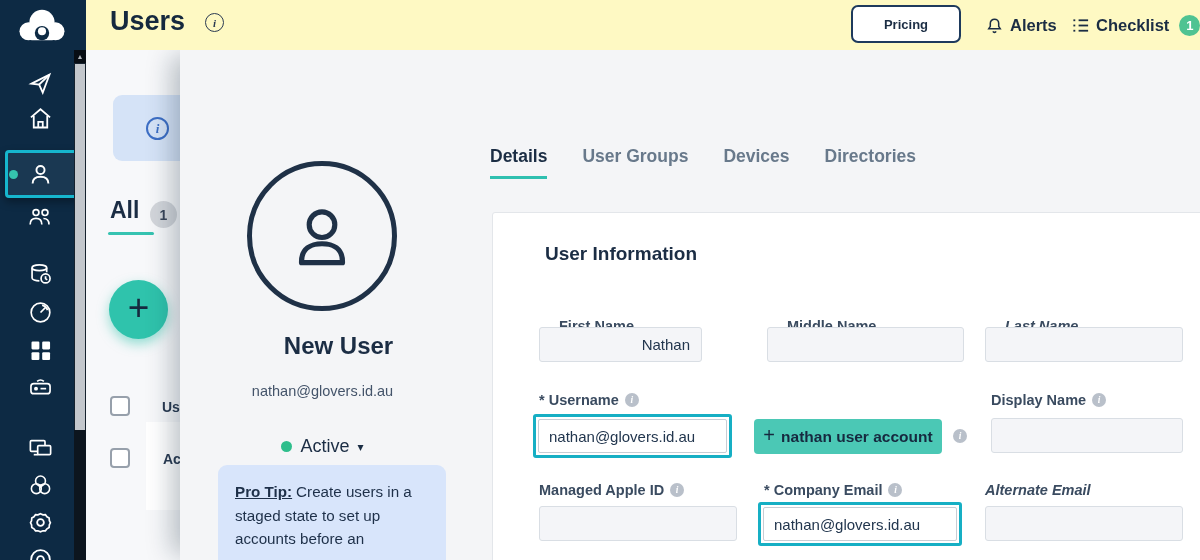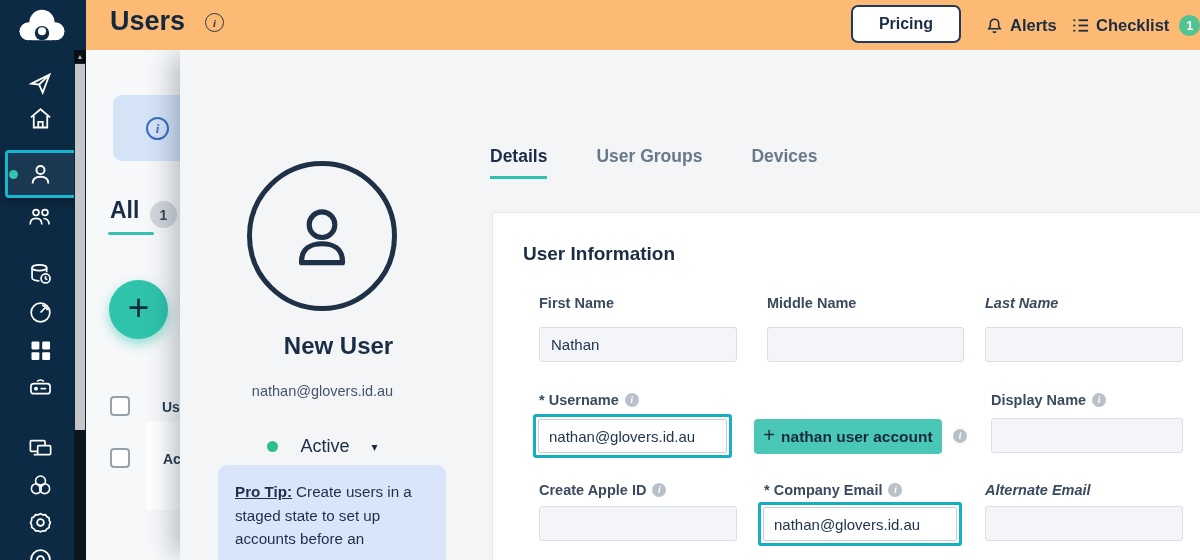--- a/index.html
+++ b/index.html
@@ -17,27 +17,27 @@
     box-shadow:0 4px 8px rgba(0,0,0,.35); }
   .active-dot { position:absolute; left:9px; top:170px; width:9px; height:9px; border-radius:50%; background:#35C4AE; }
   .sb-scroll { position:absolute; left:74px; top:50px; width:12px; height:510px; background:#16222E; }
   .sb-arrow { position:absolute; left:0; top:0; width:12px; height:13px; background:#070D14;
     display:flex; align-items:center; justify-content:center; cursor:pointer; }
   .sb-arrow span { color:#AEB4BA; font-size:7px; line-height:1; }
   .sb-thumb { position:absolute; left:1px; top:14px; width:10px; height:366px; background:#C3C7CC; cursor:pointer; }
   .sb-dark { position:absolute; left:0; top:380px; width:12px; height:130px; background:#0C151E; }
 
   
-  .header { position:absolute; left:86px; top:0; width:1114px; height:50px; background:#fdba74; z-index:6; }
+  .header { position:absolute; left:86px; top:0; width:1114px; height:50px; background:#fef9c3; z-index:6; }
   .page-title { position:absolute; left:24px; top:6px; font-size:27px; font-weight:bold; color:#15293E; }
   .title-info { position:absolute; left:119px; top:13px; width:19px; height:19px; border:1.8px solid #2B3B52;
     border-radius:50%; color:#2B3B52; font-size:11px; font-weight:bold;
     display:flex; align-items:center; justify-content:center; cursor:pointer; font-family:"Liberation Serif",serif; font-style:italic; }
   .pricing-btn { position:absolute; left:765px; top:5px; width:110px; height:38px; background:#fff;
-    border:2px solid #1E3A5C; border-radius:7px; color:#1B2D44; font-size:16px; font-weight:bold;
+    border:2px solid #1E3A5C; border-radius:7px; color:#1B2D44; font-size:13px; font-weight:bold;
     display:flex; align-items:center; justify-content:center; cursor:pointer; }
   .hdr-group { position:absolute; top:0; height:50px; display:flex; align-items:center; gap:6px; cursor:pointer; }
   .hdr-group .lbl { color:#1B2D44; font-size:16.5px; font-weight:bold; }
   .alerts-grp { left:899px;justify-content:flex-end; }
   .checklist-grp { left:985px; }
   .chk-badge { width:21px; height:21px; border-radius:50%; background:#4FC392; color:#fff;
     font-size:13px; font-weight:bold; display:flex; align-items:center; justify-content:center; margin-left:4px; }
 
   
   .bg-page { position:absolute; left:86px; top:50px; width:1114px; height:510px; background:#F7F8FA; z-index:1; }
@@ -64,44 +64,44 @@
 
   
   .drawer { position:absolute; left:180px; top:50px; width:1020px; height:510px; background:#F4F5F7;
     box-shadow:-14px 0 24px -6px rgba(15,35,55,.28); z-index:4; overflow:hidden; }
   .avatar { position:absolute; left:67px; top:111px; width:150px; height:150px; border:5px solid #1F3147;
     border-radius:50%; display:flex; align-items:center; justify-content:center; }
   .user-name { position:absolute; left:16px; top:282px; width:285px; text-align:center;
     font-size:24px; font-weight:bold; color:#1B2D44; }
   .user-email { position:absolute; left:0; top:333px; width:285px; text-align:center; font-size:14.5px; color:#44546A; }
   .status-row { position:absolute; left:0; top:386px; width:285px; display:flex; align-items:center;
-    justify-content:center; gap:22px; cursor:pointer; }
+    justify-content:center; gap:8px; cursor:pointer; }
   .status-dot { width:11px; height:11px; border-radius:50%; background:#2EBE8C; }
   .status-lbl { font-size:18px; color:#1B2D44; }
   .status-caret { font-size:12px; color:#1B2D44; }
   .protip { position:absolute; left:38px; top:415px; width:228px; height:160px; background:#D8E5FB;
     border-radius:9px; padding:15px 17px; font-size:15.2px; line-height:1.55; color:#1E3049; }
   .protip b { margin-right:4px;text-decoration:underline; }
 
-  .tabs { position:absolute; left:310px; top:96px; display:flex; gap:49px; }
+  .tabs { position:absolute; left:310px; top:96px; display:flex; gap:35px; }
   .tab { font-size:17.5px; font-weight:bold; color:#68798B; padding-bottom:9px; cursor:pointer; border-bottom:3px solid transparent; }
   .tab.active { color:#1B2D44; border-bottom-color:#2FC0B0; }
 
   .card { position:absolute; left:312px; top:162px; width:716px; height:420px; background:#fff;
     border:1px solid #E3E6EA; border-radius:3px; }
-  .sec-title { position:absolute; left:30px; top:30px; font-size:19px; font-weight:bold; color:#1B2D44; }
+  .sec-title { position:absolute; left:52px; top:30px; font-size:19px; font-weight:bold; color:#1B2D44; }
   .f-label { position:absolute; font-size:14.5px; font-weight:bold; color:#3A4B60; display:flex; align-items:center; gap:6px; }
   .inf { width:14px; height:14px; border-radius:50%; background:#B9C0CA; color:#fff; font-size:9.5px; font-weight:bold;
     font-family:"Liberation Serif",serif; font-style:italic; display:inline-flex; align-items:center; justify-content:center; cursor:pointer; }
   .f-input { position:absolute; height:35px; background:#F4F5F8; border:1px solid #D9DEE4; border-radius:3px;
     font-size:15px; color:#22364E; padding:0 11px; font-family:"Liberation Sans",sans-serif; outline:none; }
   .hl-wrap { position:absolute; border:3px solid #16AFC4; border-radius:3px; background:#fff; padding:2px; }
   .hl-wrap input { display:block; width:100%; height:34px; background:#fff; border:1px solid #C7CDD5; border-radius:2px;
     font-size:15px; color:#22364E; padding:0 10px; font-family:"Liberation Sans",sans-serif; outline:none; }
-  .r1l { top:82px; }  .r1i { top:114px; }
+  .r1l { top:105px;margin-left:20px; }  .r1i { top:114px; }
   .r2l { top:179px; } .r3l { top:269px; } .r3i { top:293px; }
   .c1 { left:46px; }  .c2 { left:274px; } .c3 { left:492px;font-style:italic; }
   .w1 { width:198px; }
   .local-btn { position:absolute; left:261px; top:206px; width:188px; height:35px; background:#4BC8B5;
     border:none; border-radius:4px; color:#16293F; font-size:15.5px; font-weight:bold; cursor:pointer;
     display:flex; align-items:center; justify-content:center; gap:6px; font-family:"Liberation Sans",sans-serif; }
   .local-btn .plus { font-size:20px; font-weight:normal; margin-top:-2px; }
   .btn-inf { position:absolute; left:460px; top:216px; }
 </style>
 </head>
@@ -277,29 +277,30 @@
       <span class="status-caret">▾</span>
     </div>
     <div class="protip">
       <b>Pro Tip:</b><span>Create users in a staged state to set up accounts before an</span>
     </div>
 
     <div class="tabs">
       <div class="tab active">Details</div>
       <div class="tab">User Groups</div>
       <div class="tab">Devices</div>
+      <div class="tab">Directories</div>
     </div>
 
     <div class="card">
       <div class="sec-title">User Information</div>
 
       <div class="f-label c1 r1l">First Name</div>
       <div class="f-label c2 r1l">Middle Name</div>
       <div class="f-label c3 r1l">Last Name</div>
-      <input class="f-input c1 r1i w1" style="width: 198px;" value="Nathan">
+      <input class="f-input c1 r1i w1" style="width: 163px; text-align: right;" value="Nathan">
       <input class="f-input c2 r1i" style="width: 197px;" value="">
       <input class="f-input c3 r1i" style="width: 198px;" value="">
 
       <div class="f-label c1 r2l">
         <span>* Username</span>
         <span class="inf">i</span>
       </div>
       <div class="hl-wrap" style="left:40px; top:201px; width:199px;">
         <input value="nathan@glovers.id.au" style="">
       </div>
@@ -308,21 +309,21 @@
         <span>nathan user account</span>
       </button>
       <span class="inf btn-inf">i</span>
       <div class="f-label r2l" style="left:498px">
         <span>Display Name</span>
         <span class="inf">i</span>
       </div>
       <input class="f-input" style="left: 498px; top: 205px; width: 192px;" value="">
 
       <div class="f-label c1 r3l">
-        <span>Create Apple ID</span>
+        <span>Managed Apple ID</span>
         <span class="inf">i</span>
       </div>
       <div class="f-label r3l" style="left:271px">
         <span>* Company Email</span>
         <span class="inf">i</span>
       </div>
       <div class="f-label c3 r3l">Alternate Email</div>
       <input class="f-input c1 r3i" style="width: 198px;" value="">
       <div class="hl-wrap" style="left:265px; top:289px; width:204px;">
         <input value="nathan@glovers.id.au" style="">

